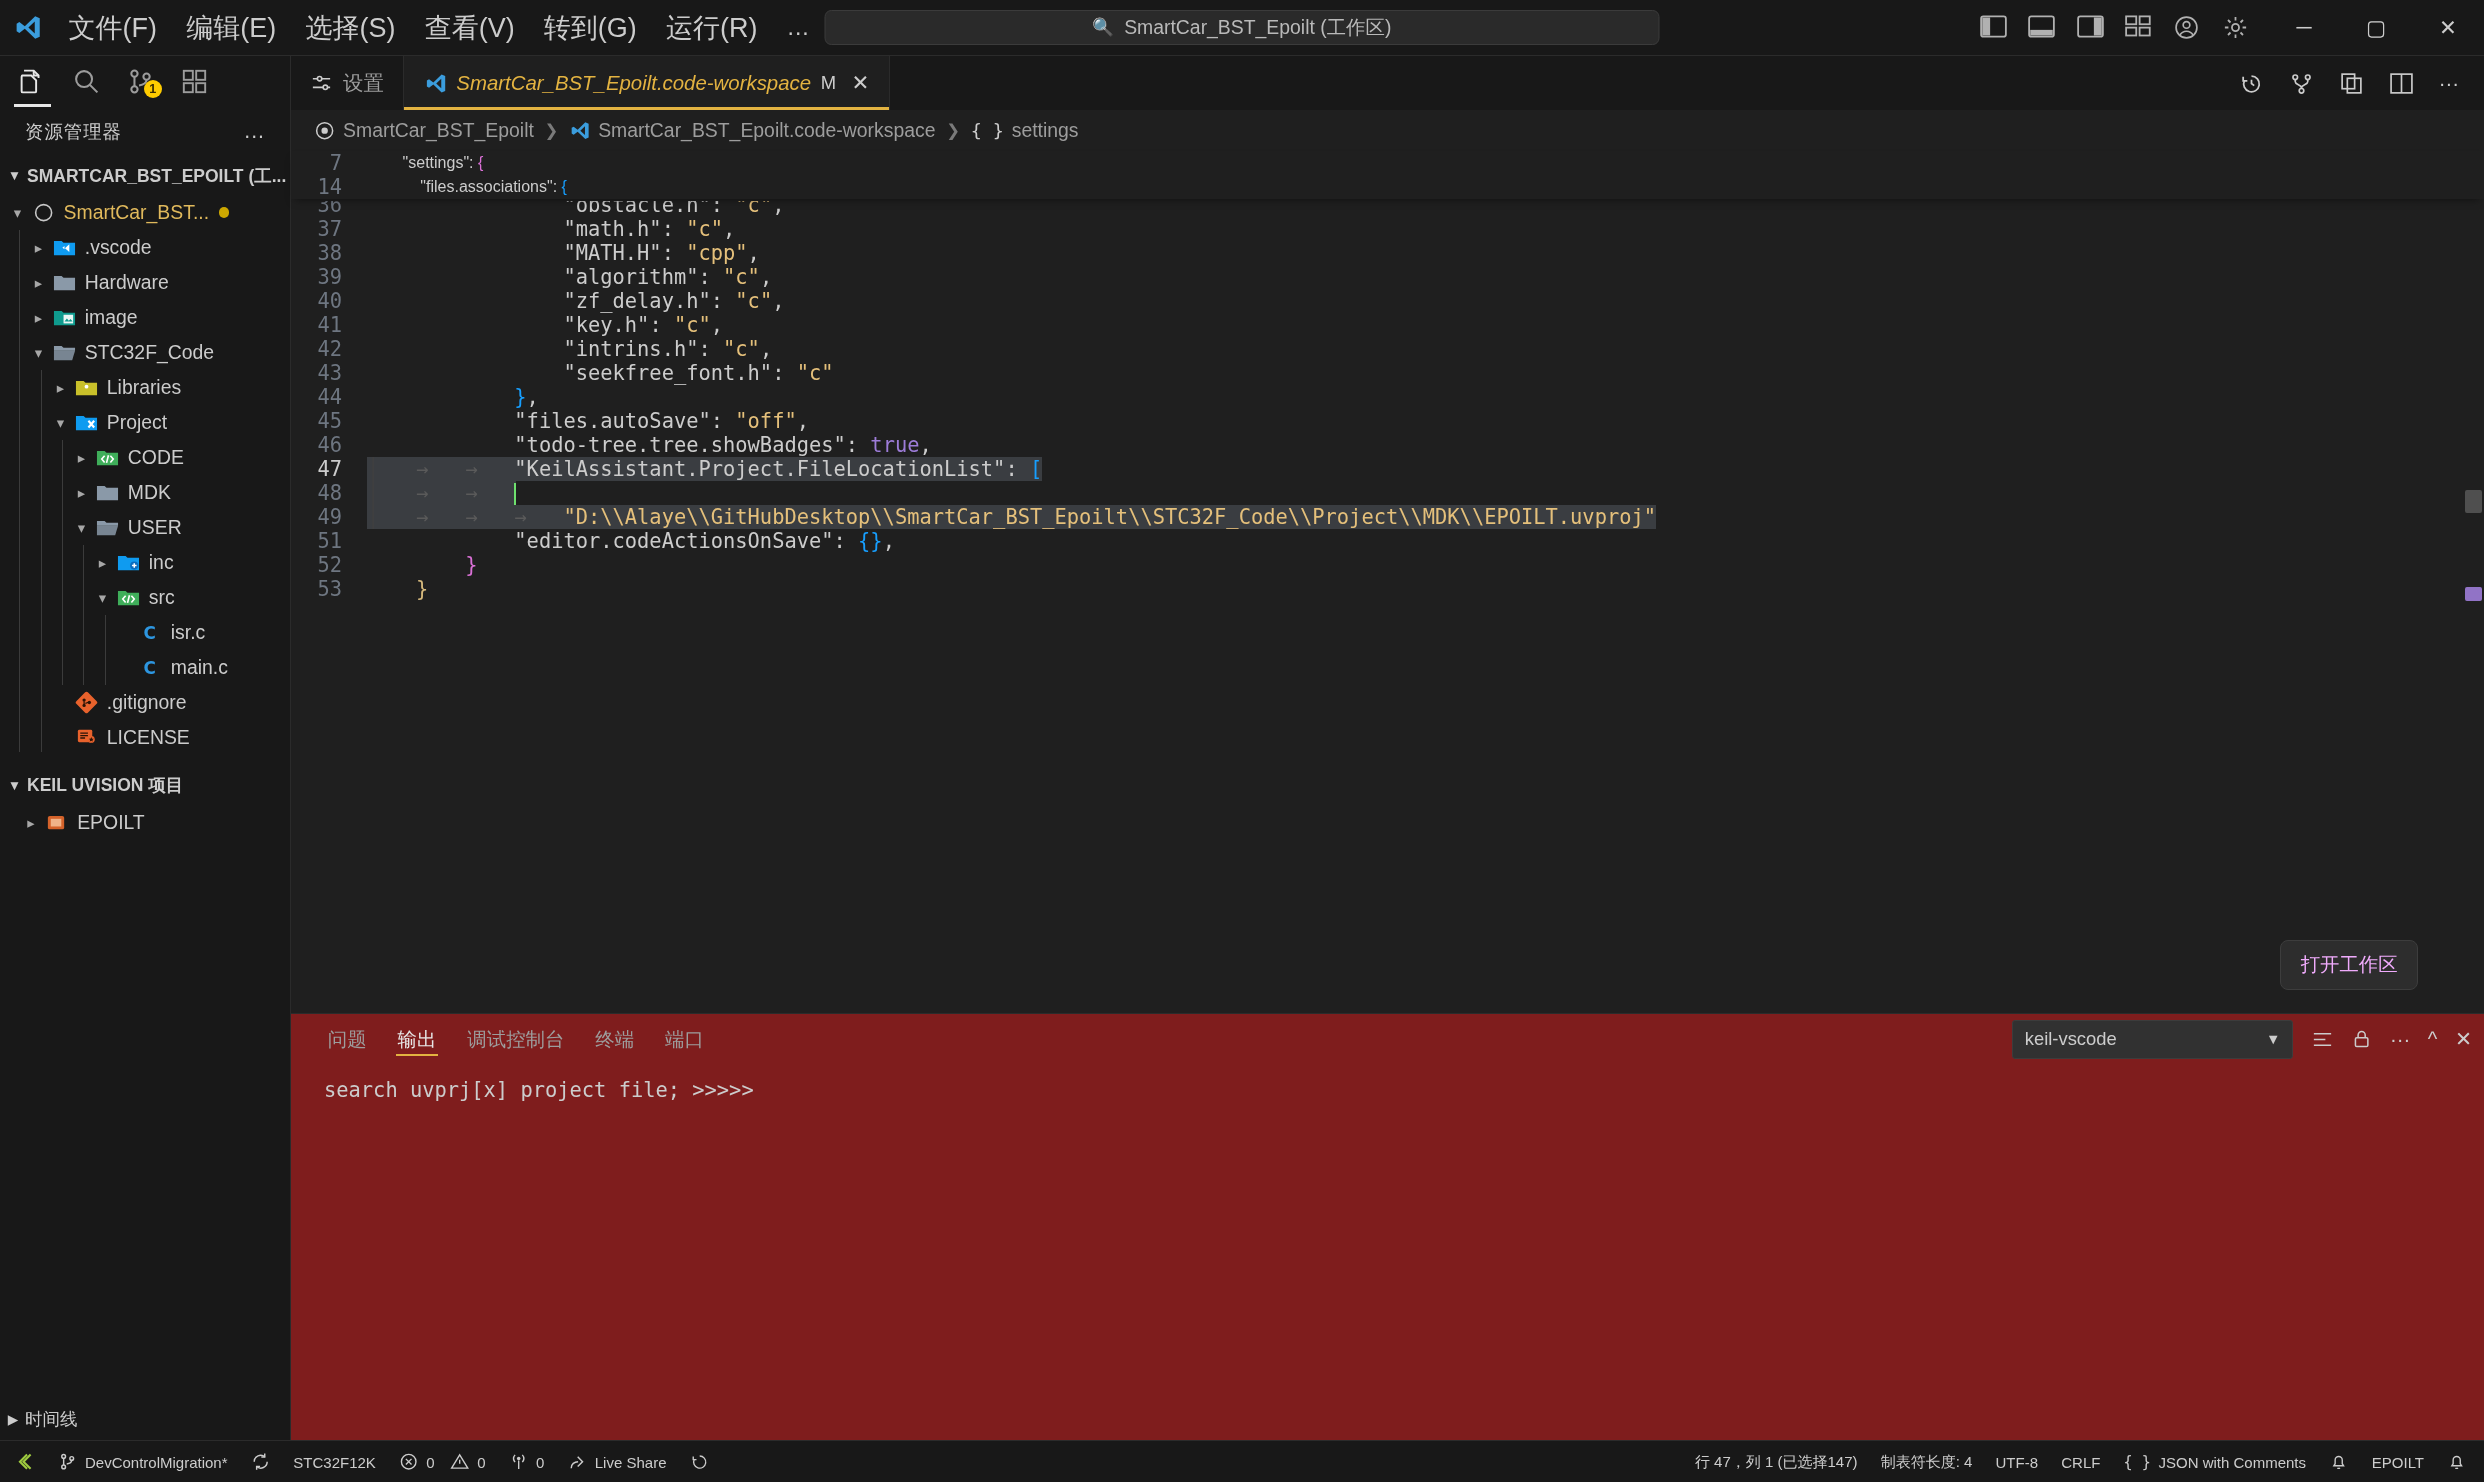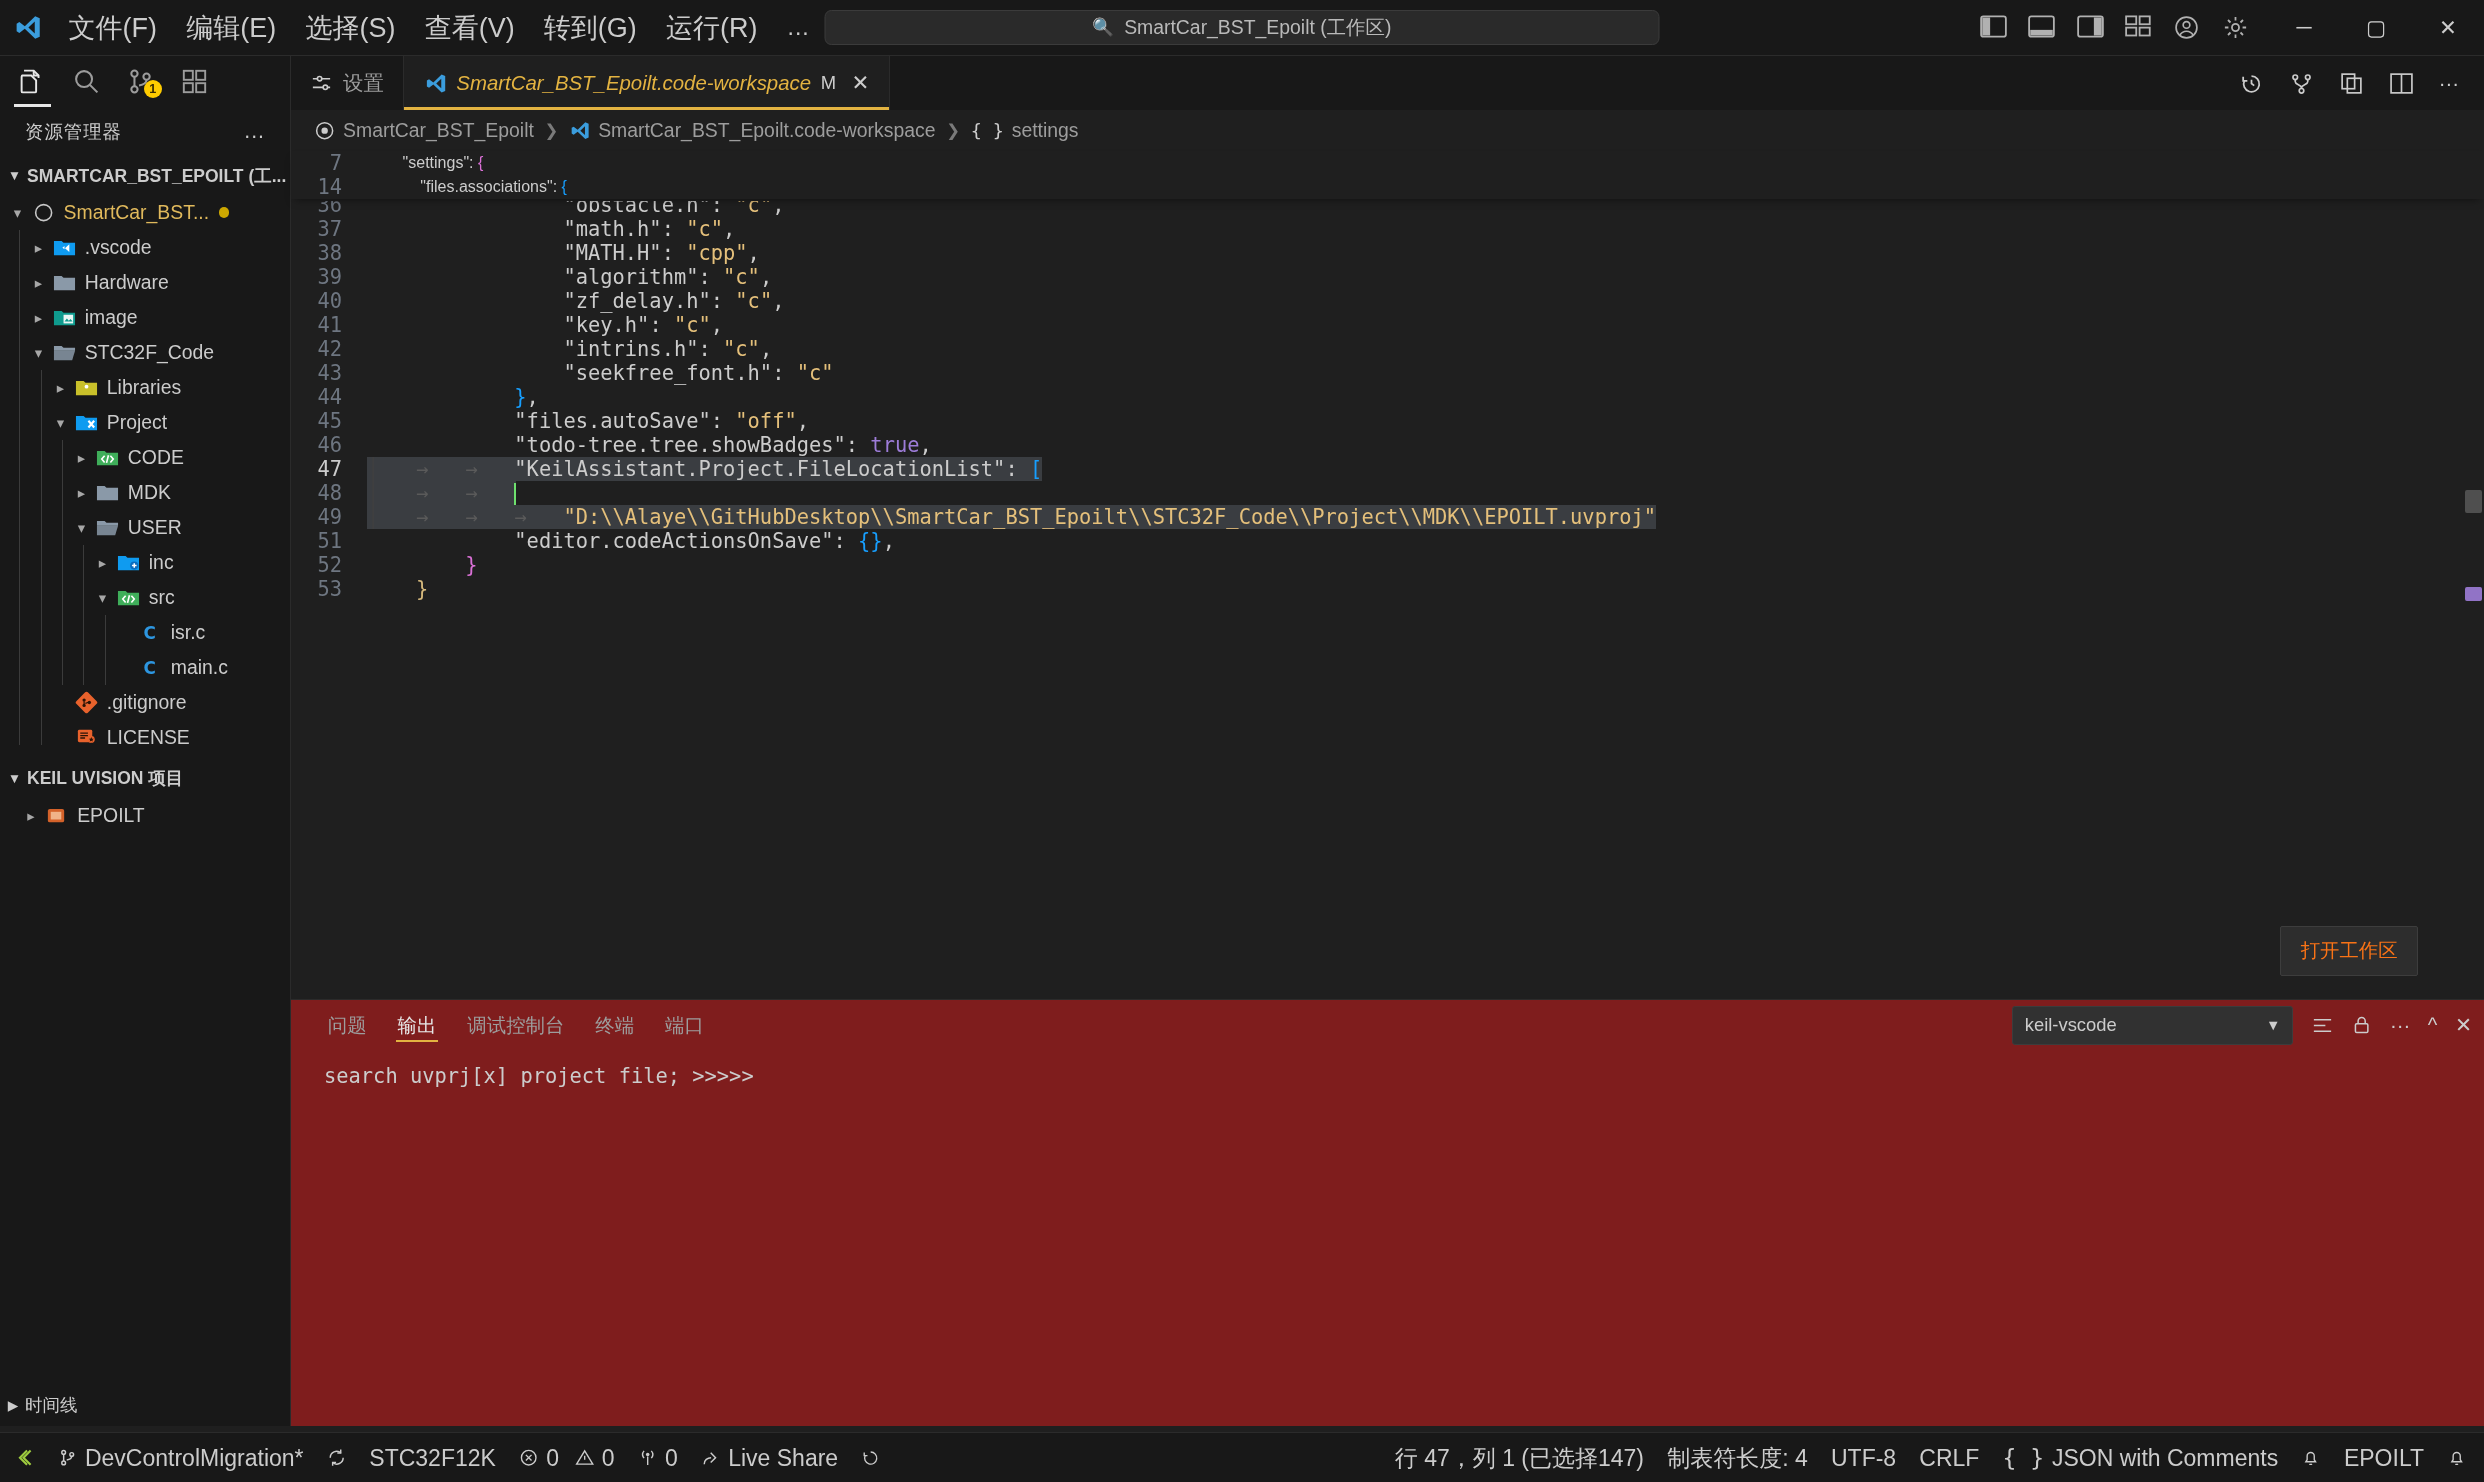--- a/index.html
+++ b/index.html
@@ -125,22 +125,22 @@
   .k-brace-y { color: #d7ba7d; }
   .k-brace-p { color: #da70d6; }
   .k-brace-b { color: #179fff; }
   .k-bool { color: #9d7cd8; }
   .k-val { color: #e5c07b; }
   .k-path { color: #e5c07b; }
   .indent-guide { color: #404040; }
   .caret { display:inline-block; width:1.9px; height:23px; background:#6ee06e; vertical-align:middle; }
 
   .open-ws-btn {
-    position: absolute; right: 66px; bottom: 23px; background: #2d2d2d; color: #f97316;
-    border: 1px solid #3d3d3d; border-radius: 2px; padding: 10.7px 19.4px; font-size: 19.4px;
+    position: absolute; right: 66px; bottom: 23px; background: #2d2d2d; color: #f0abfc;
+    border: 1px solid #3d3d3d; border-radius: 8px; padding: 10.7px 19.4px; font-size: 19.4px;
     font-family: "Liberation Sans", sans-serif;
   }
   .vscrollbar { position: absolute; right: 0; top: 0; width: 21.3px; bottom: 0; }
   .vscroll-thumb { position: absolute; right: 1.9px; width: 17.5px; background: #4f4f4f; border-radius: 1.9px; }
 
   
   .panel { height: 427px; background: #7f1d1d; border-top: 1px solid #2b2b2b; display: flex; flex-direction: column; flex: none; }
   .panel-tabs { height: 50px; display: flex; align-items: center; padding-left: 21.3px; gap: 0; flex: none; }
   .ptab {
     font-size: 19.4px; color: #9d9d9d; padding: 0 15.5px; height: 100%;
@@ -155,22 +155,22 @@
   }
   .psel .chev { margin-left: auto; font-size: 14.6px; }
   .pic { font-size: 20.4px; color: #cccccc; }
   .panel-body {
     flex: 1; padding: 13.6px 33px; font-family: "DejaVu Sans Mono", monospace;
     font-size: 20.4px; color: #cccccc; overflow: hidden;
   }
 
   
   .statusbar {
-    height: 51px; background: #181818; display: flex; align-items: center; flex: none;
-    font-size: 23px; color: #cccccc; border-top: 1px solid #2b2b2b; margin-top: 6px;
+    height: 43px; background: #181818; display: flex; align-items: center; flex: none;
+    font-size: 15px; color: #cccccc; border-top: 1px solid #2b2b2b;
   }
   .sb-item { display: flex; align-items: center; gap: 7.8px; padding: 0 11.6px; height: 100%; white-space: nowrap; }
   .sb-left { display: flex; align-items: center; height: 100%; }
   .sb-right { margin-left: auto; display: flex; height: 100%; padding-right: 5.8px; }
   .sb-remote { color: #9ecb3f; padding: 0 11.6px; font-size: 19.4px; }
 
   svg { display: block; }
 </style>
 </head>
 <body>

